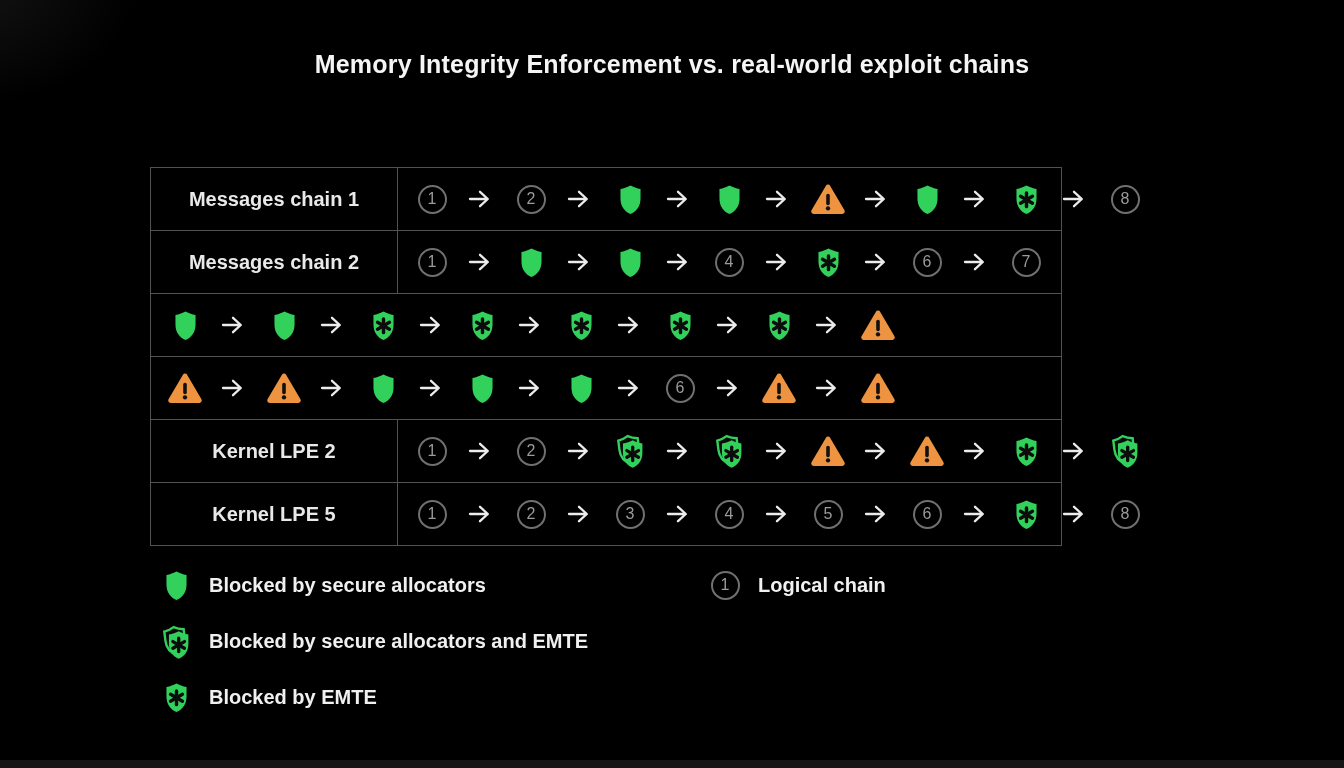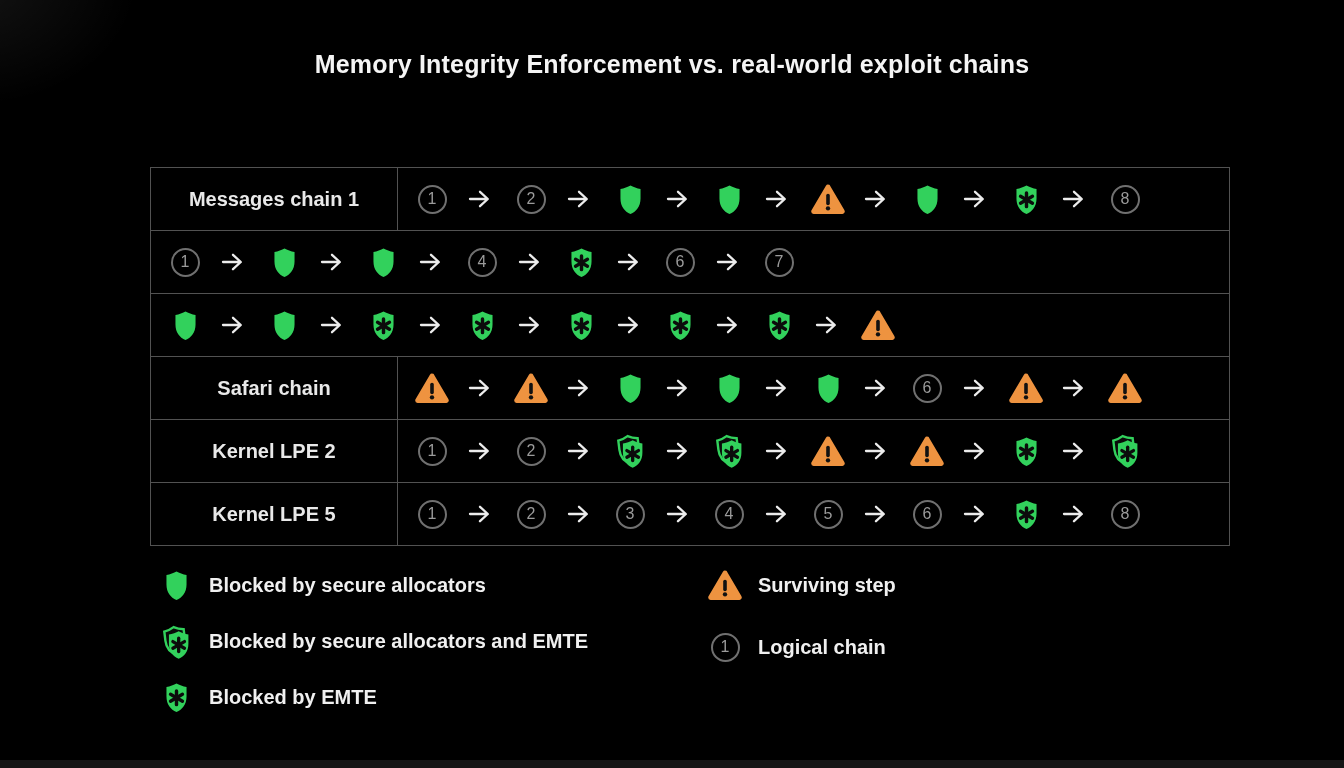--- a/index.html
+++ b/index.html
@@ -11,21 +11,21 @@
     font-family:"Liberation Sans","DejaVu Sans",sans-serif;
     position:relative;overflow:hidden;
     -webkit-font-smoothing:antialiased;
   }
   .title{
     position:absolute;top:49px;left:0;width:100%;
     text-align:center;color:#f5f5f5;font-size:25px;font-weight:700;line-height:30px;
     letter-spacing:0.2px;
   }
   .table{
-    position:absolute;left:150px;top:167px;width:1080px;
+    position:absolute;left:150px;top:167px;width:912px;
     border:1px solid #525252;box-sizing:border-box;
   }
   .row{display:flex;height:62px;border-top:1px solid #525252;}
   .row:first-child{border-top:none;}
   .label-cell{
     width:247px;flex:0 0 247px;border-right:1px solid #525252;
     display:flex;align-items:center;justify-content:center;
     color:#e9e9e9;font-size:20px;font-weight:700;box-sizing:border-box;
   }
   .chain-cell{
@@ -140,20 +140,21 @@
           <svg viewBox="0 0 29 24" width="29" height="24">
             <path d="M3 12 H20.5 M13 4.8 L20.8 12 L13 19.2" fill="none" stroke="#ececec" stroke-width="2.3" stroke-linecap="round" stroke-linejoin="round"></path>
           </svg>
         </span>
         <span class="step">
           <span class="numcircle">8</span>
         </span>
       </div>
     </div>
     <div class="row">
+      <div class="label-cell">Messages chain 2</div>
       <div class="chain-cell">
         <span class="step">
           <span class="numcircle">1</span>
         </span>
         <span class="arrowslot">
           <svg viewBox="0 0 29 24" width="29" height="24">
             <path d="M3 12 H20.5 M13 4.8 L20.8 12 L13 19.2" fill="none" stroke="#ececec" stroke-width="2.3" stroke-linecap="round" stroke-linejoin="round"></path>
           </svg>
         </span>
         <span class="step">
@@ -312,21 +313,20 @@
         <span class="step">
           <svg viewBox="0 0 24 22" width="36" height="33">
             <path d="M12 2.6 L21.6 19 L2.4 19 Z" fill="#ee9340" stroke="#ee9340" stroke-width="3.2" stroke-linejoin="round"></path>
             <line x1="12" y1="8.4" x2="12" y2="13.6" stroke="#111" stroke-width="2.4" stroke-linecap="round"></line>
             <circle cx="12" cy="16.9" r="1.45" fill="#111"></circle>
           </svg>
         </span>
       </div>
     </div>
     <div class="row">
-      <div class="label-cell">Safari chain</div>
       <div class="chain-cell">
         <span class="step">
           <svg viewBox="0 0 24 22" width="36" height="33">
             <path d="M12 2.6 L21.6 19 L2.4 19 Z" fill="#ee9340" stroke="#ee9340" stroke-width="3.2" stroke-linejoin="round"></path>
             <line x1="12" y1="8.4" x2="12" y2="13.6" stroke="#111" stroke-width="2.4" stroke-linecap="round"></line>
             <circle cx="12" cy="16.9" r="1.45" fill="#111"></circle>
           </svg>
         </span>
         <span class="arrowslot">
           <svg viewBox="0 0 29 24" width="29" height="24">
@@ -622,30 +622,20 @@
               <line x1="16.33" y1="9.7" x2="7.67" y2="14.7"></line>
             </g>
           </svg>
         </span>
         <span class="ltext">Blocked by EMTE</span>
       </div>
     </div>
   <div class="legend-col right">
       <div class="legend-item">
         <span class="licon">
-          <svg viewBox="0 0 24 22" width="36" height="33">
-            <path d="M12 2.6 L21.6 19 L2.4 19 Z" fill="#ee9340" stroke="#ee9340" stroke-width="3.2" stroke-linejoin="round"></path>
-            <line x1="12" y1="8.4" x2="12" y2="13.6" stroke="#111" stroke-width="2.4" stroke-linecap="round"></line>
-            <circle cx="12" cy="16.9" r="1.45" fill="#111"></circle>
-          </svg>
-        </span>
-        <span class="ltext">Surviving step</span>
-      </div>
-      <div class="legend-item">
-        <span class="licon">
           <span class="numcircle">1</span>
         </span>
         <span class="ltext">Logical chain</span>
       </div>
     </div>
 </div>
 
 <div class="bottom-strip"></div>
 
 </body></html>

